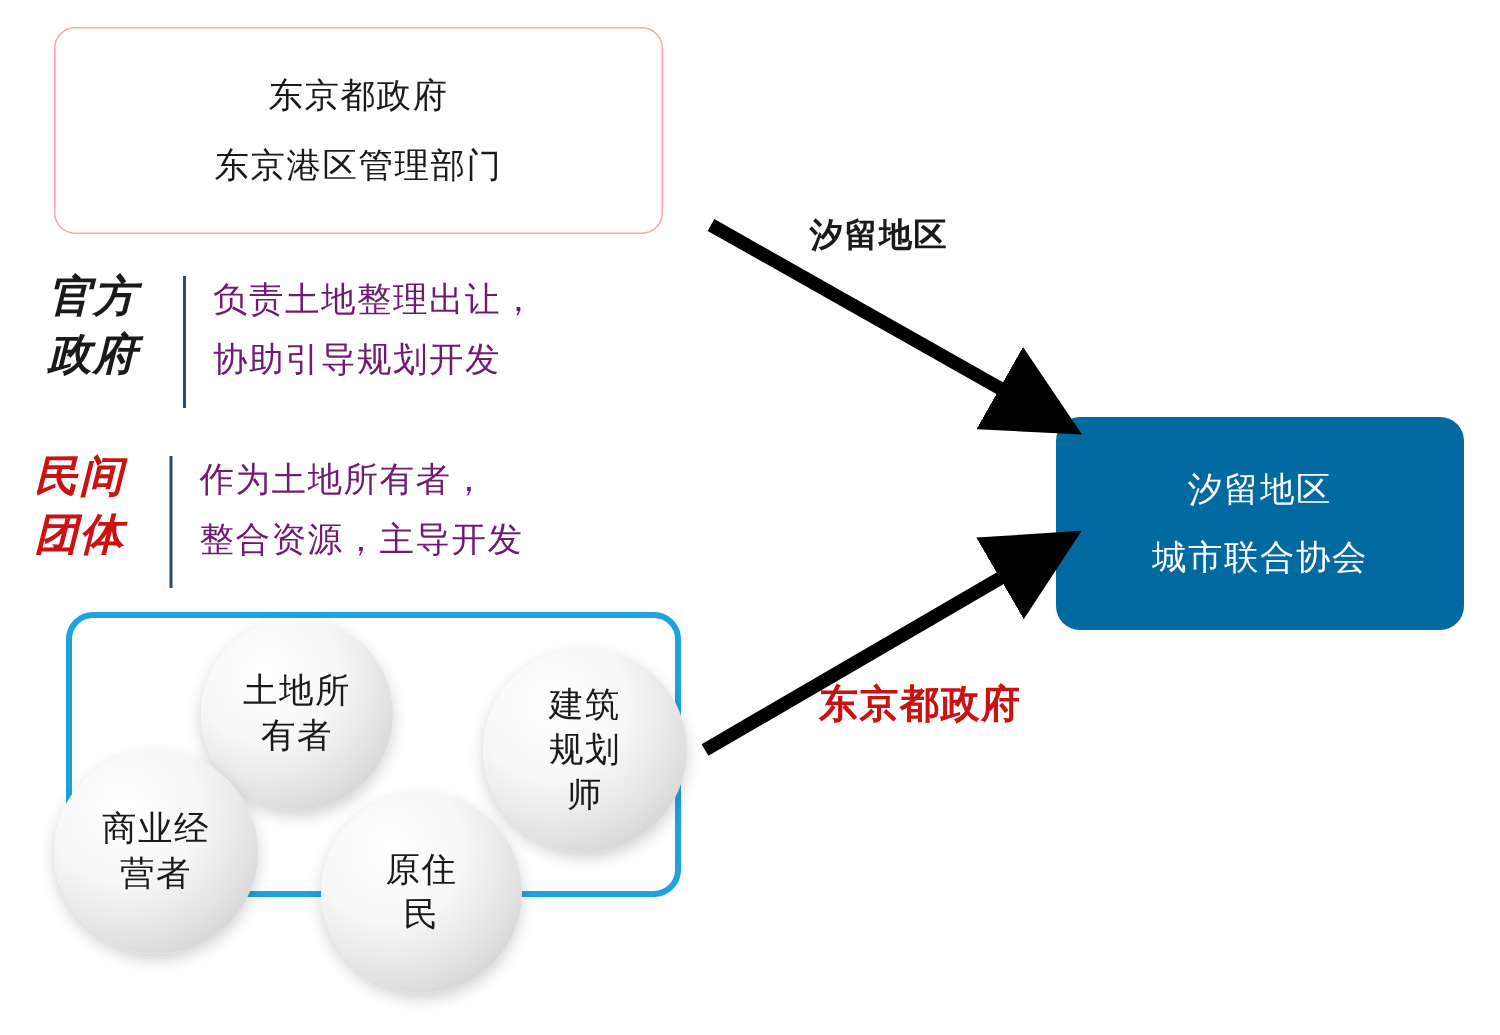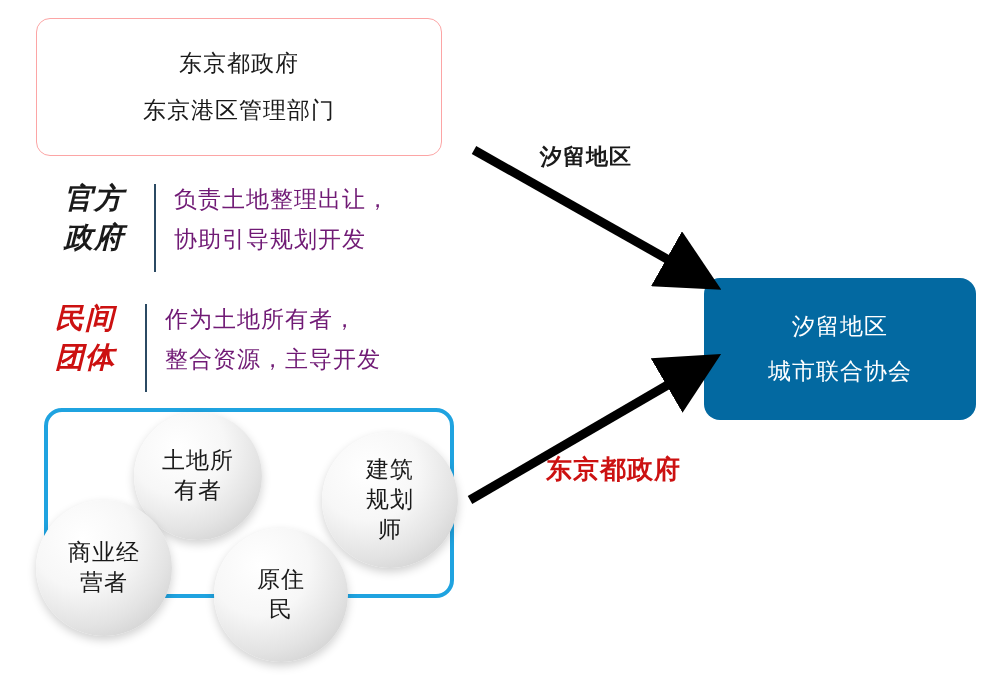--- a/index.html
+++ b/index.html
@@ -49,21 +49,20 @@
     width: 86px;
     display: flex;
     flex-direction: column;
     align-items: flex-start;
     justify-content: center;
     font-weight: bold;
     font-style: italic;
     font-size: 29px;
     line-height: 1.28;
     letter-spacing: 1px;
-    margin-left: 32px;
   }
   .role-tag .t2 { margin-top: 2px; }
   .role-divider {
     width: 2px;
     background: #2b4a63;
     margin: 4px 18px 4px 4px;
     align-self: stretch;
   }
   .role-desc {
     font-size: 23px;

